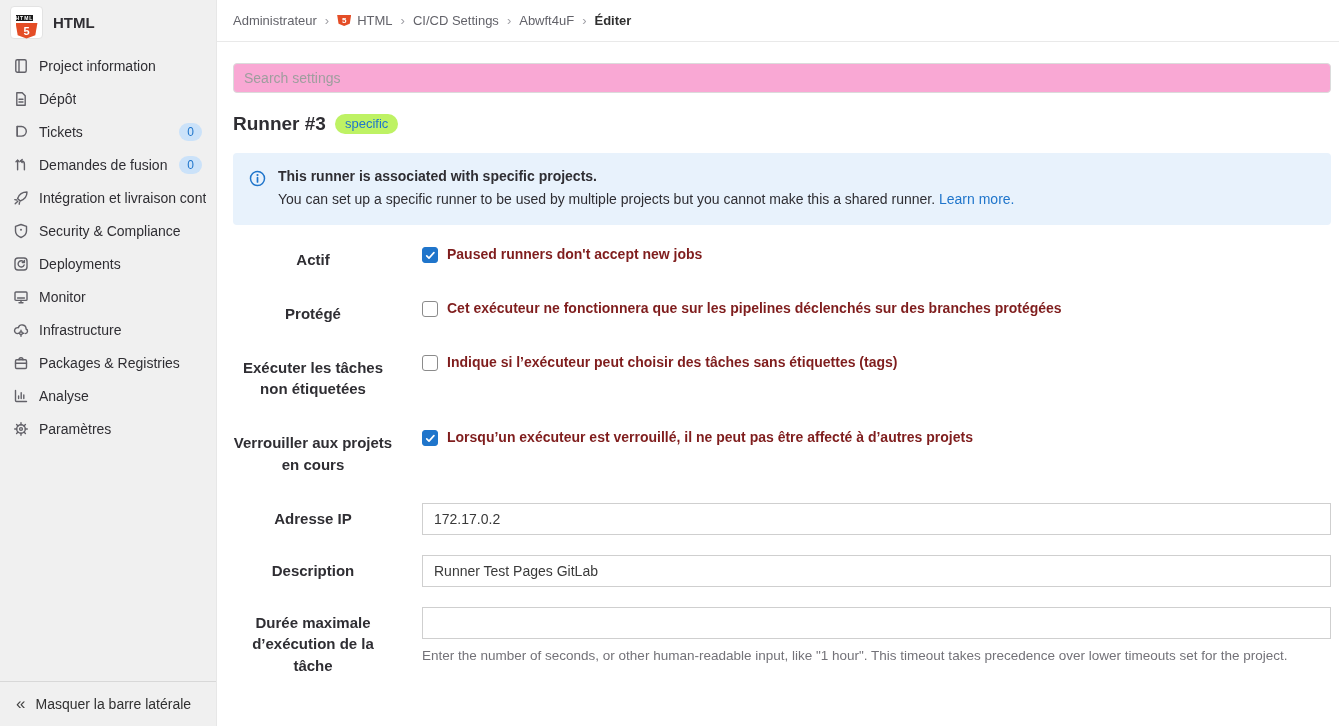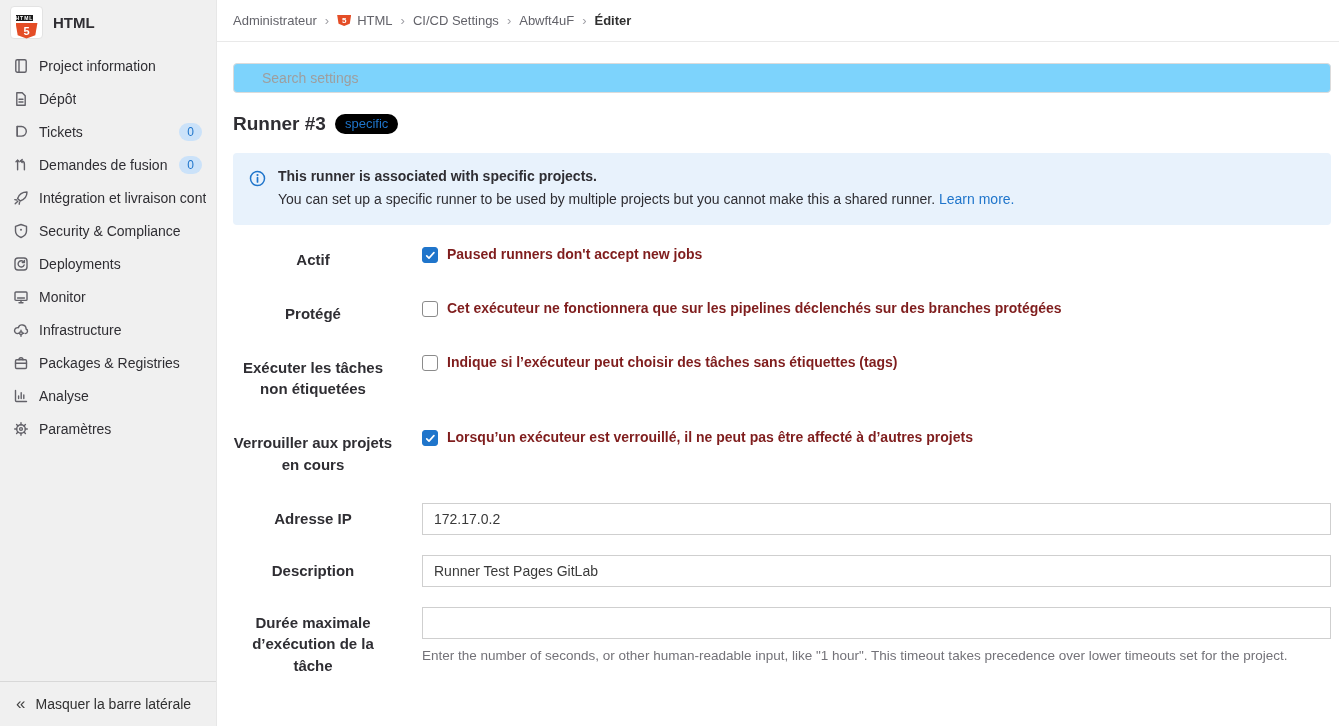--- a/index.html
+++ b/index.html
@@ -56,29 +56,29 @@
     display:flex; padding:0 16px;
   }
   .crumbs { display:flex; align-items:center; font-size:13px; color:#63636a; }
   .crumbs a { color:#63636a; text-decoration:none; cursor:pointer; display:flex; align-items:center; }
   .crumb-sep { color:#a0a0a6; margin:0 8px; font-size:13px; }
   .crumb-current { font-weight:bold; color:#303030; }
   .content { padding:21px 8px 0 16px; flex:1; overflow:hidden; }
   
   .search-input {
     width:100%; height:30px; border:1px solid #dbdbdb; border-radius:4px;
-    background:#7dd3fc; padding:0 28px; font-size:14px; color:#303030;
+    background:#f9a8d4; padding:0 10px; font-size:14px; color:#303030;
     font-family:inherit; outline:none;
   }
   .search-input::placeholder { color:#9e9e9e; }
   
   .title-row { display:flex; align-items:center; margin-top:20px; }
   .page-title { font-size:19px; font-weight:bold; color:#2f2e33; }
   .title-badge {
-    margin-left:9px; background:#000000; color:#1f75cb; border-radius:10px;
+    margin-left:9px; background:#bef264; color:#1f75cb; border-radius:10px;
     font-size:13px; line-height:20px; padding:0 10px;
   }
   
   .alert {
     margin-top:18px; background:#e8f2fc; border-radius:4px; padding:15px 16px;
     display:flex;
   }
   .alert-icon { flex:none; width:17px; height:17px; margin:2px 12px 0 0; }
   .alert-title { font-weight:bold; color:#2f2e33; }
   .alert-body { margin-top:5px; line-height:1.5; color:#2f2e33; }

